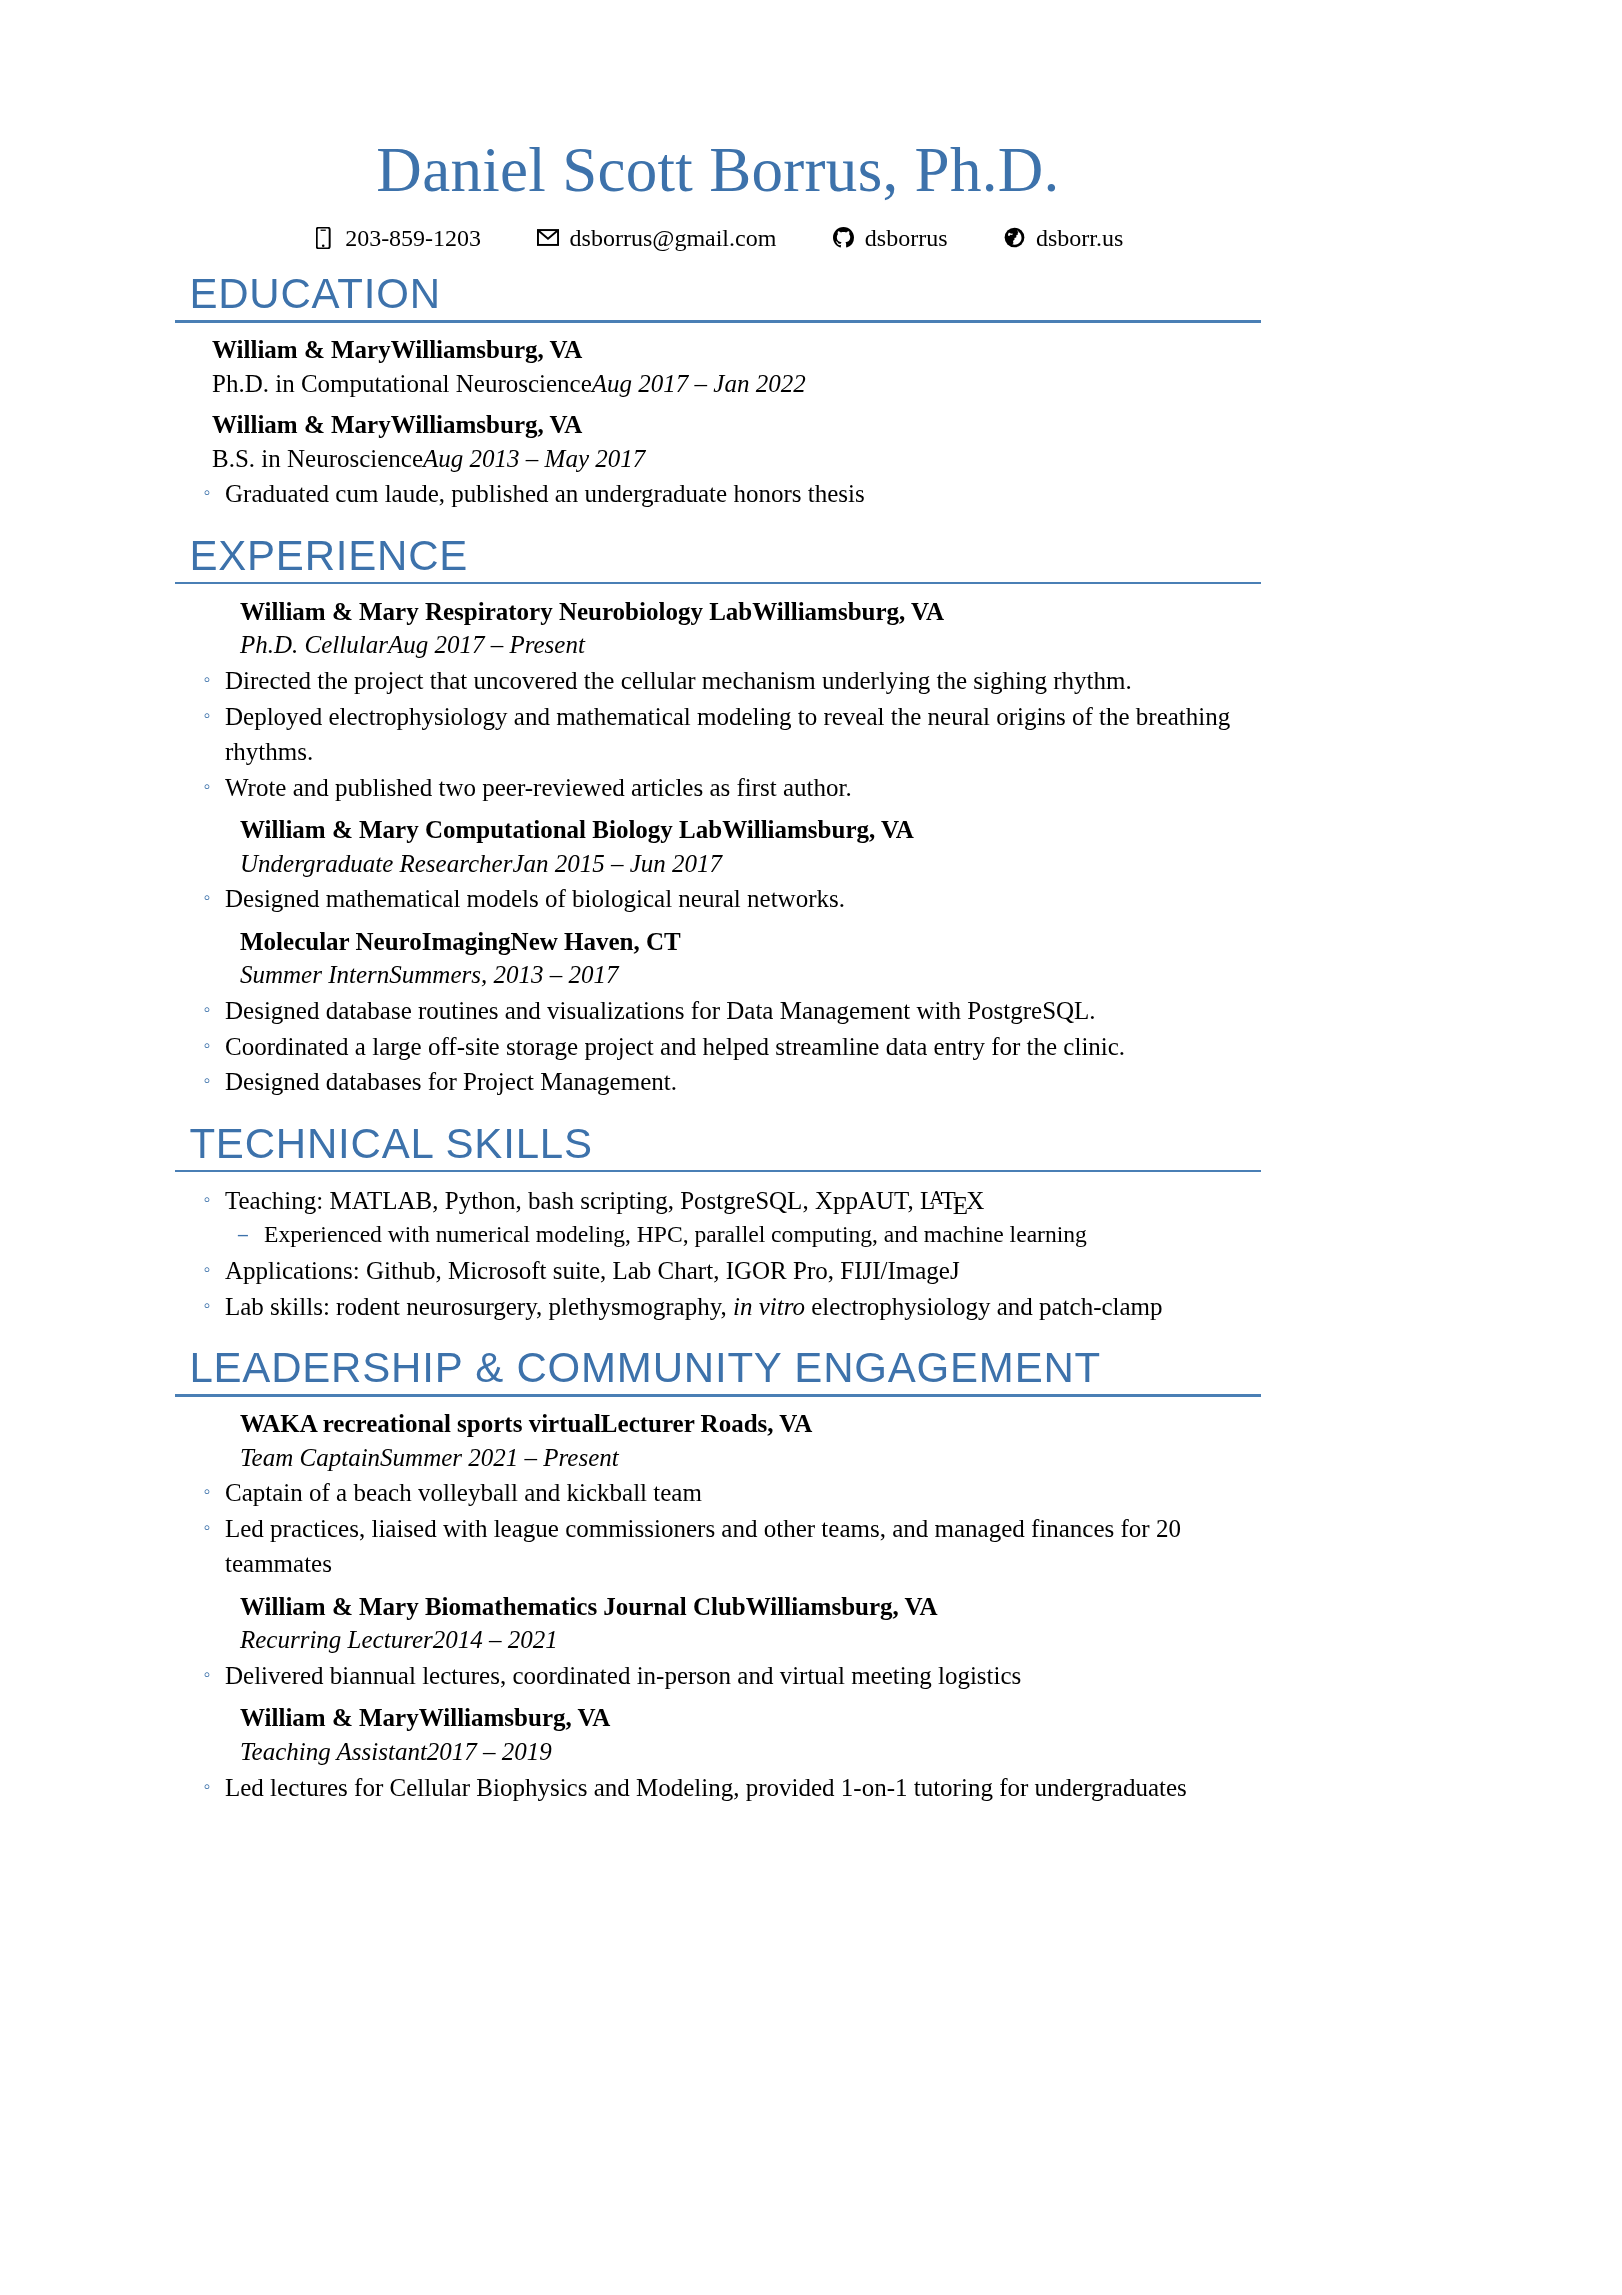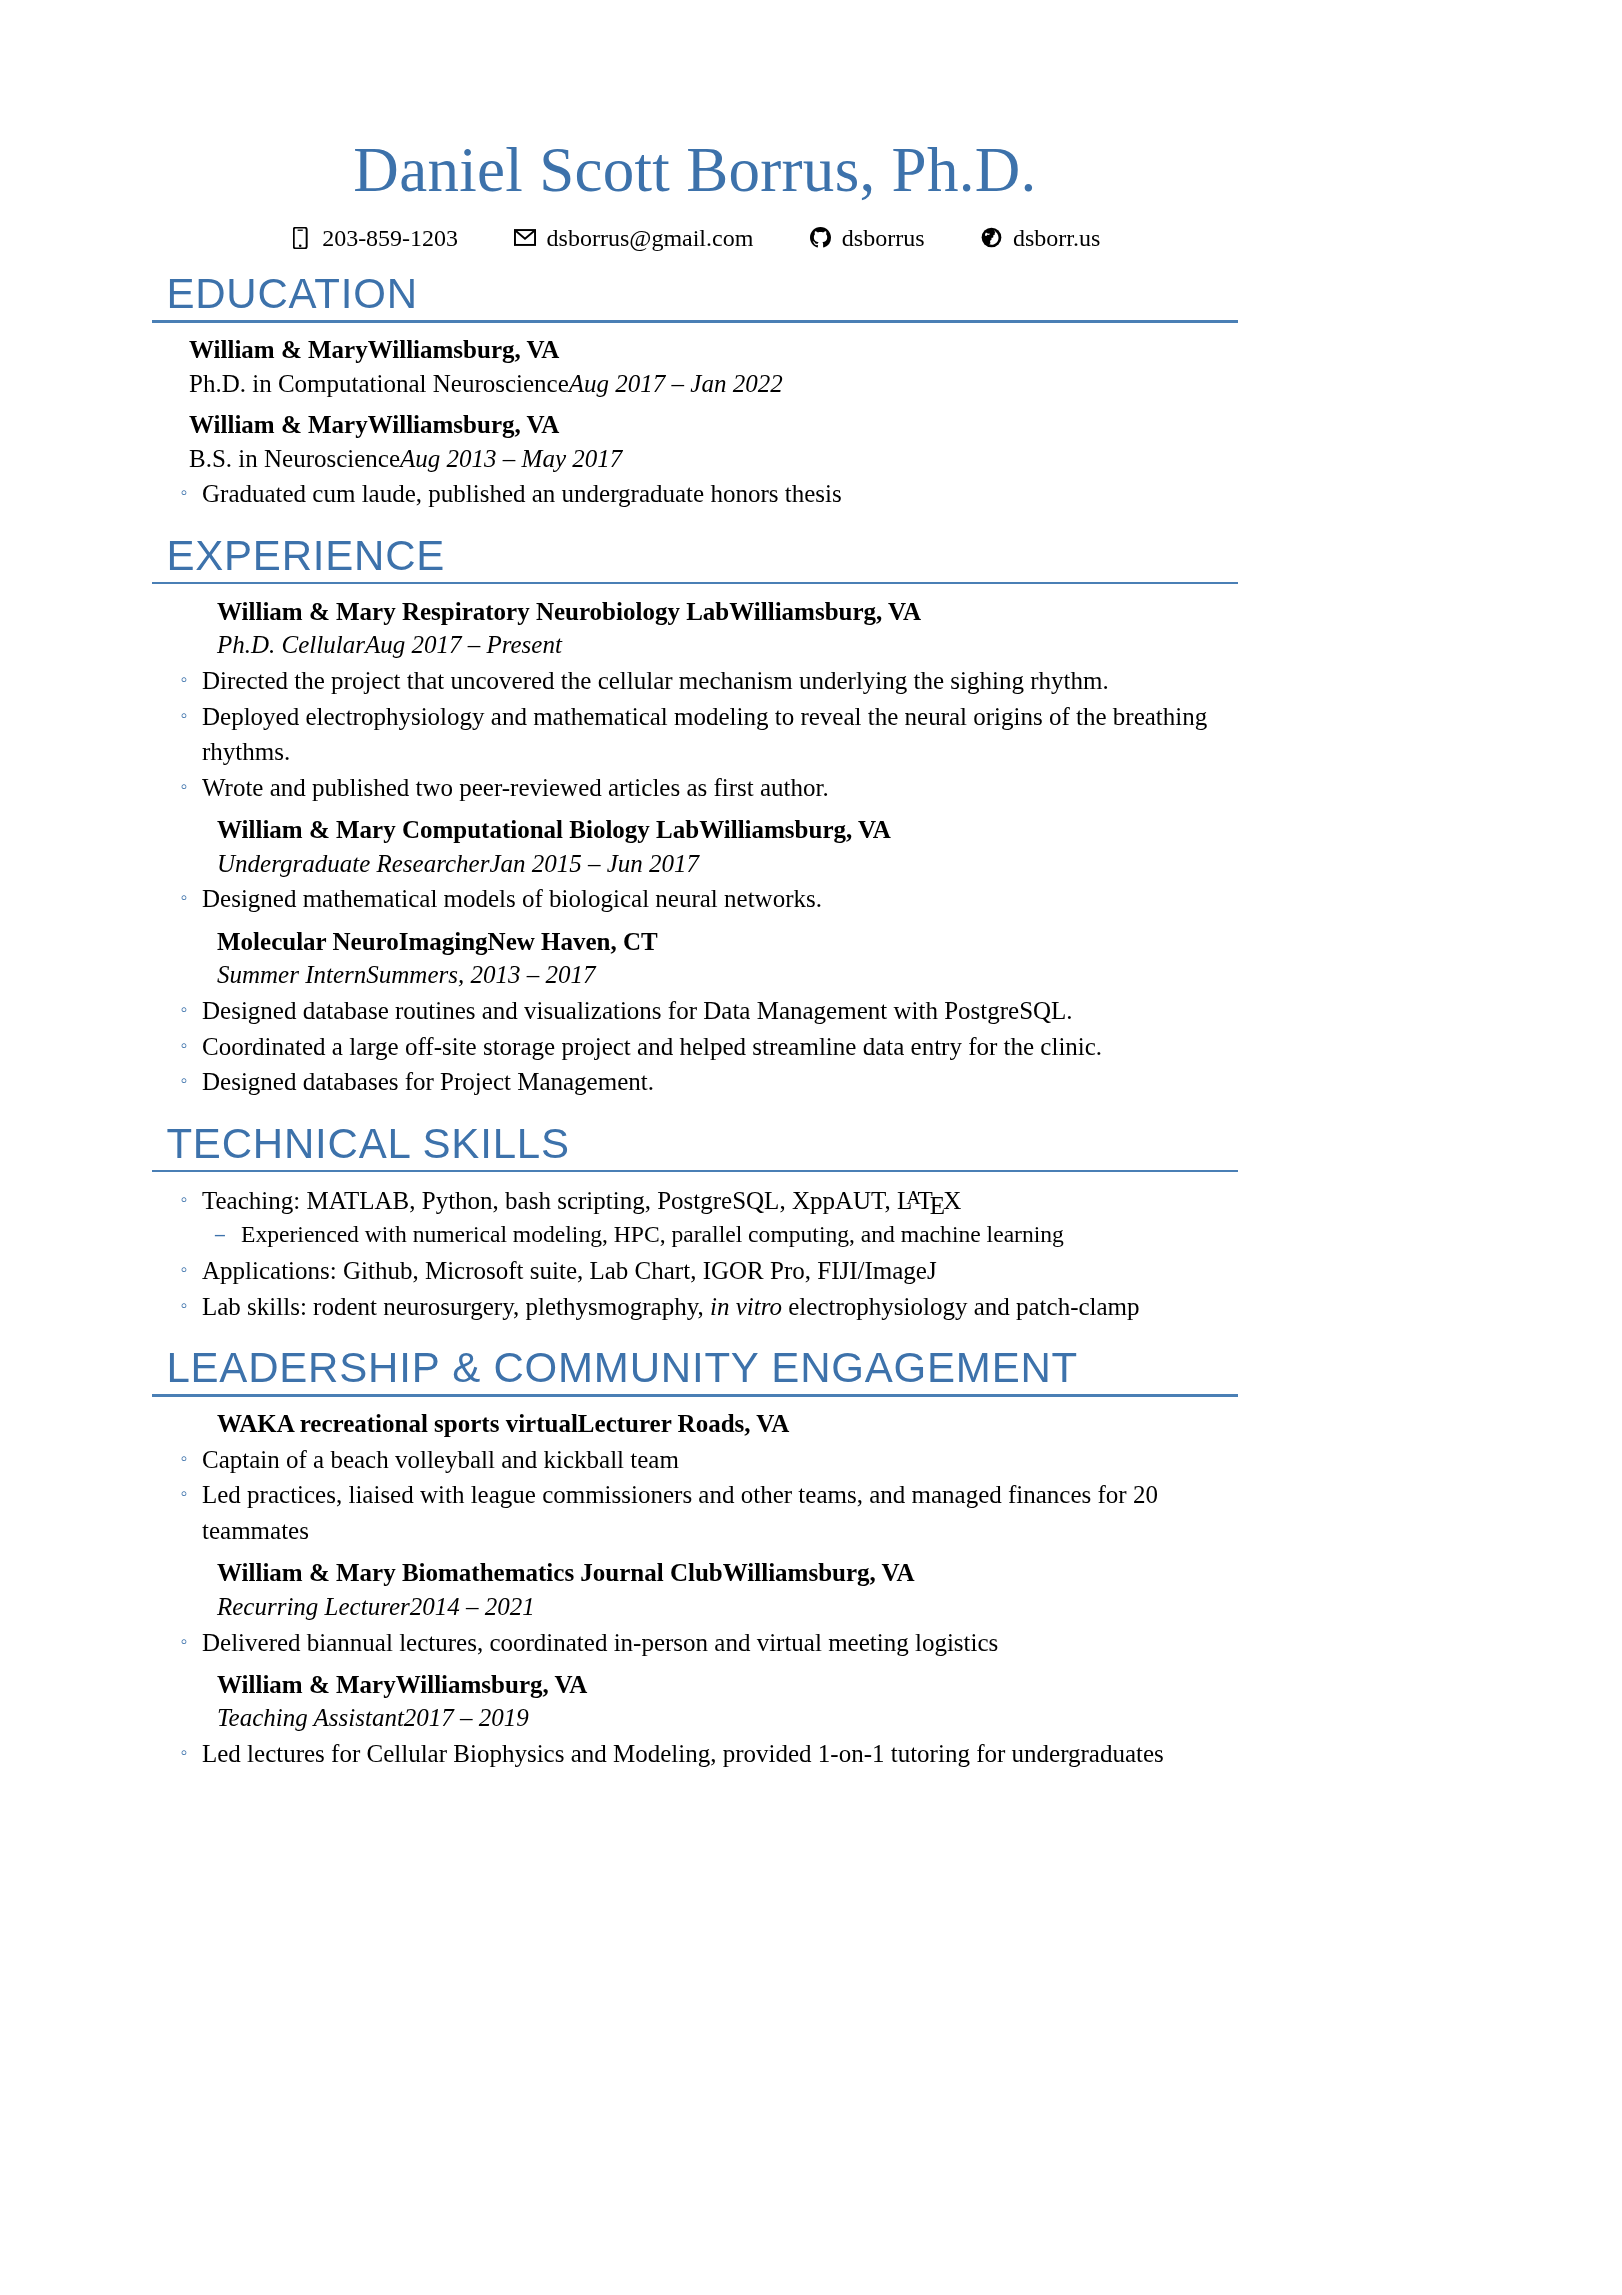--- a/index.html
+++ b/index.html
@@ -14,20 +14,21 @@
     color: #000000;
     position: relative;
     overflow: hidden;
   }
 
   .page {
     box-sizing: border-box;
     width: 1390px;
     height: 2295px;
     padding: 137px 152px 0 152px;
+    margin-left: 23px;
   }
 
   
   .header { text-align: center; }
 
   .name {
     font-family: "Liberation Serif", "DejaVu Serif", serif;
     font-size: 63px;
     line-height: 1.05;
     color: #3d72ab;
@@ -318,20 +319,24 @@
 
   <div class="section">
     <div class="section-title">LEADERSHIP &amp; COMMUNITY ENGAGEMENT</div>
     <div class="section-rule"></div>
 
     <div class="entry">
       <div class="entry-row deep">
         <span class="left-b">WAKA recreational sports virtual</span>
         <span class="right-b">Lecturer Roads, VA</span>
       </div>
+      <div class="entry-row deep">
+        <span class="left-i">Team Captain</span>
+        <span class="right-i">Summer 2021 – Present</span>
+      </div>
       <ul class="bullets">
         <li><span class="mk">◦</span><span>Captain of a beach volleyball and kickball team</span></li>
         <li><span class="mk">◦</span><span>Led practices, liaised with league commissioners and other teams, and managed finances for 20 teammates</span></li>
       </ul>
     </div>
 
     <div class="entry">
       <div class="entry-row deep">
         <span class="left-b">William &amp; Mary Biomathematics Journal Club</span>
         <span class="right-b">Williamsburg, VA</span>

